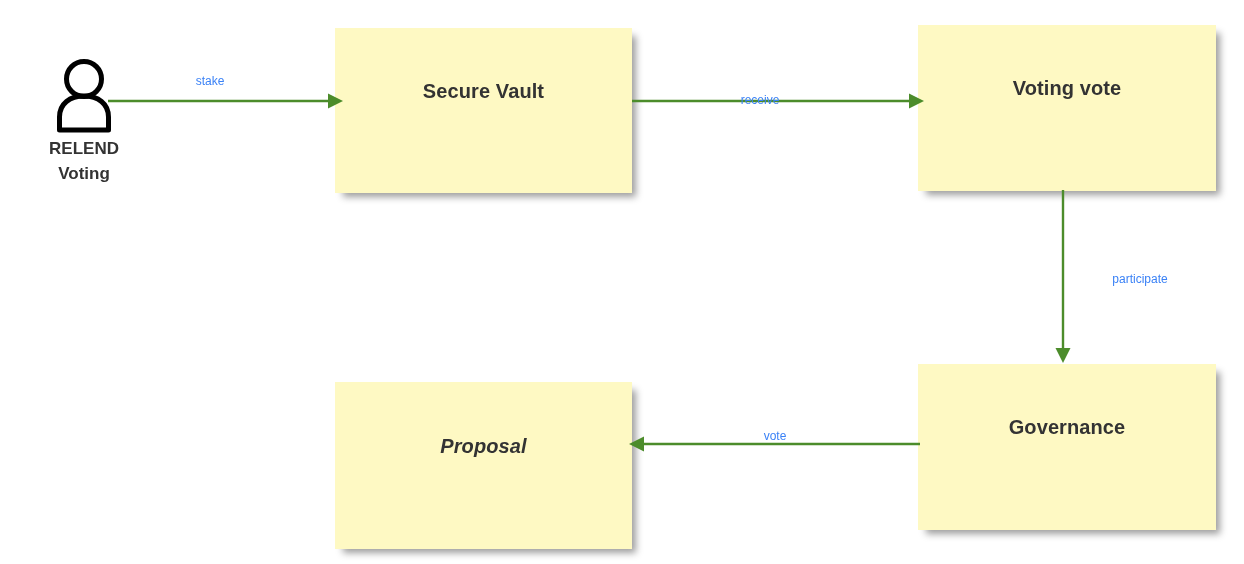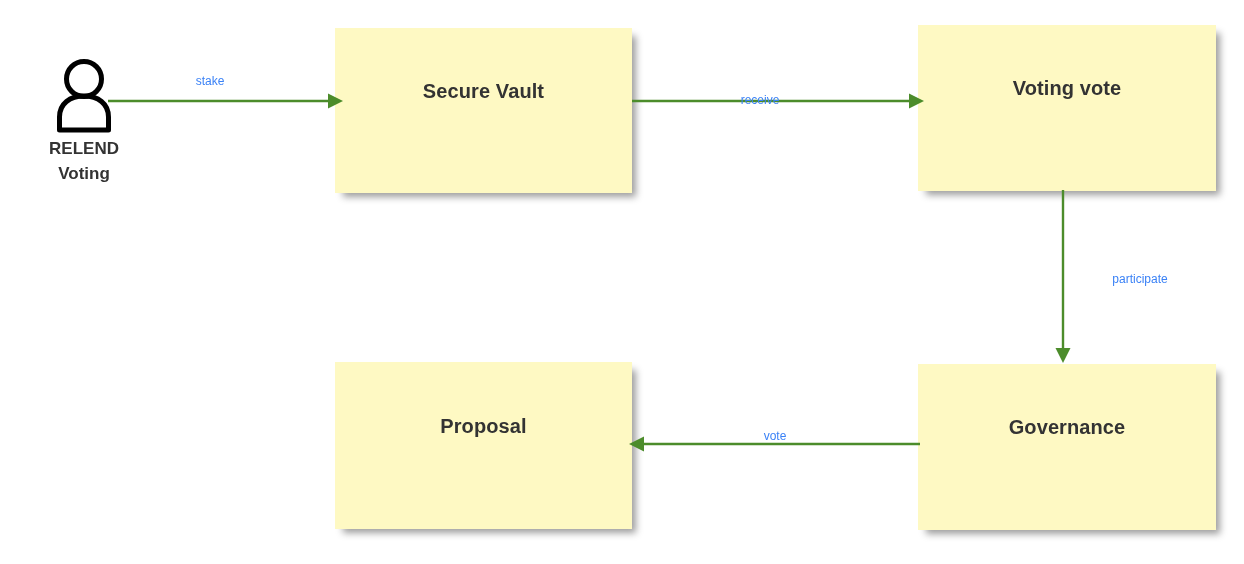--- a/index.html
+++ b/index.html
@@ -41,21 +41,21 @@
     text-align: center;
     white-space: nowrap;
   }
 
   #node-secure-vault { left: 335px; top: 28px;  width: 297px; height: 165px; }
   #node-secure-vault .node-label { position: relative; top: -20px; }
 
   #node-voting-power { left: 918px; top: 25px;  width: 298px; height: 166px; }
   #node-voting-power .node-label { position: relative; top: -20px; }
 
-  #node-proposal     { left: 335px; top: 362px; width: 297px; height: 167px; }
+  #node-proposal     { left: 335px; top: 382px; width: 297px; height: 167px; font-style: italic; }
   #node-proposal .node-label { position: relative; top: -20px; }
 
   #node-governance   { left: 918px; top: 364px; width: 298px; height: 166px; }
   #node-governance .node-label { position: relative; top: -20px; }
 
   
   #actor-relend-holders {
     position: absolute;
     left: 20px;
     top: 58px;

